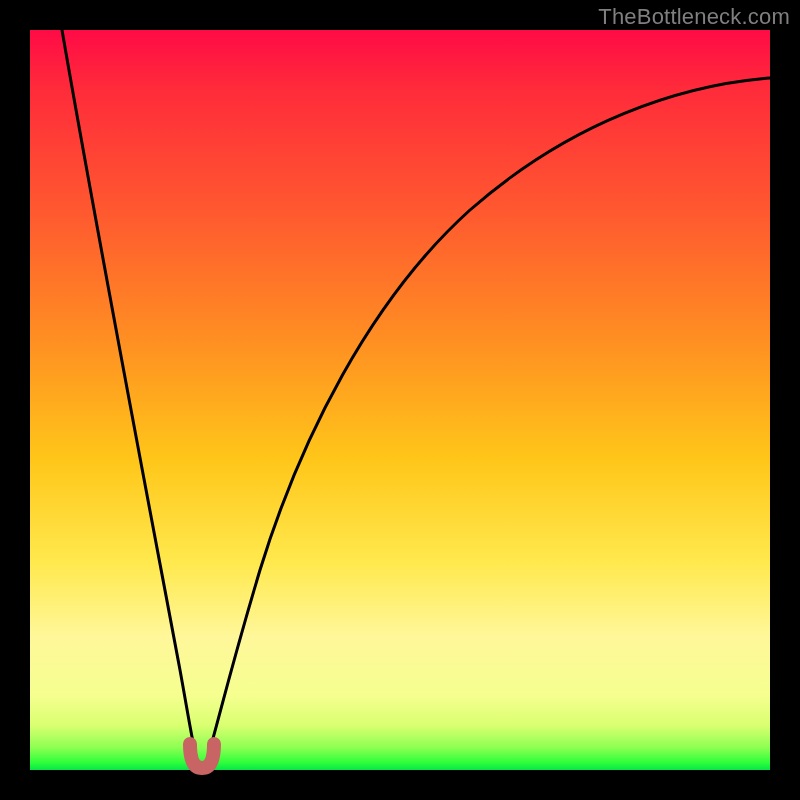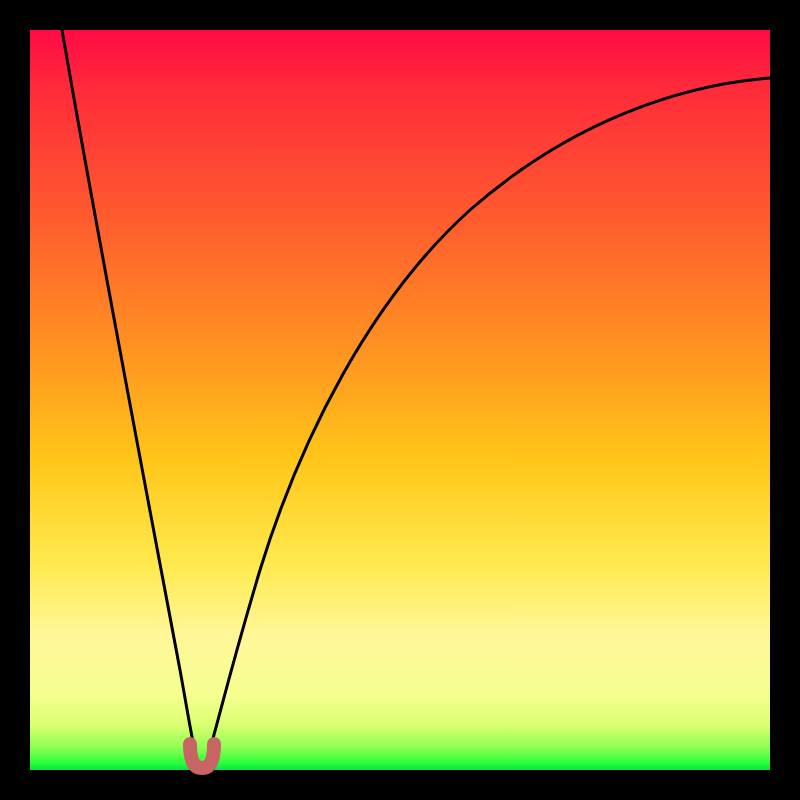--- a/index.html
+++ b/index.html
@@ -75,13 +75,14 @@
     <path d="M 178 726
              C 186 700, 200 640, 230 540
              C 270 410, 340 270, 440 180
              C 540 92, 650 55, 740 48" fill="none" stroke="#000" stroke-width="3" stroke-linecap="round"></path>
 
     <path d="M 160 714
              C 160 734, 166 738, 172 738
              C 178 738, 184 734, 184 714" fill="none" stroke="#c86464" stroke-width="14" stroke-linecap="round"></path>
   </svg>
 
+  <div class="watermark">TheBottleneck.com</div>
 </div>
 
 </body></html>

